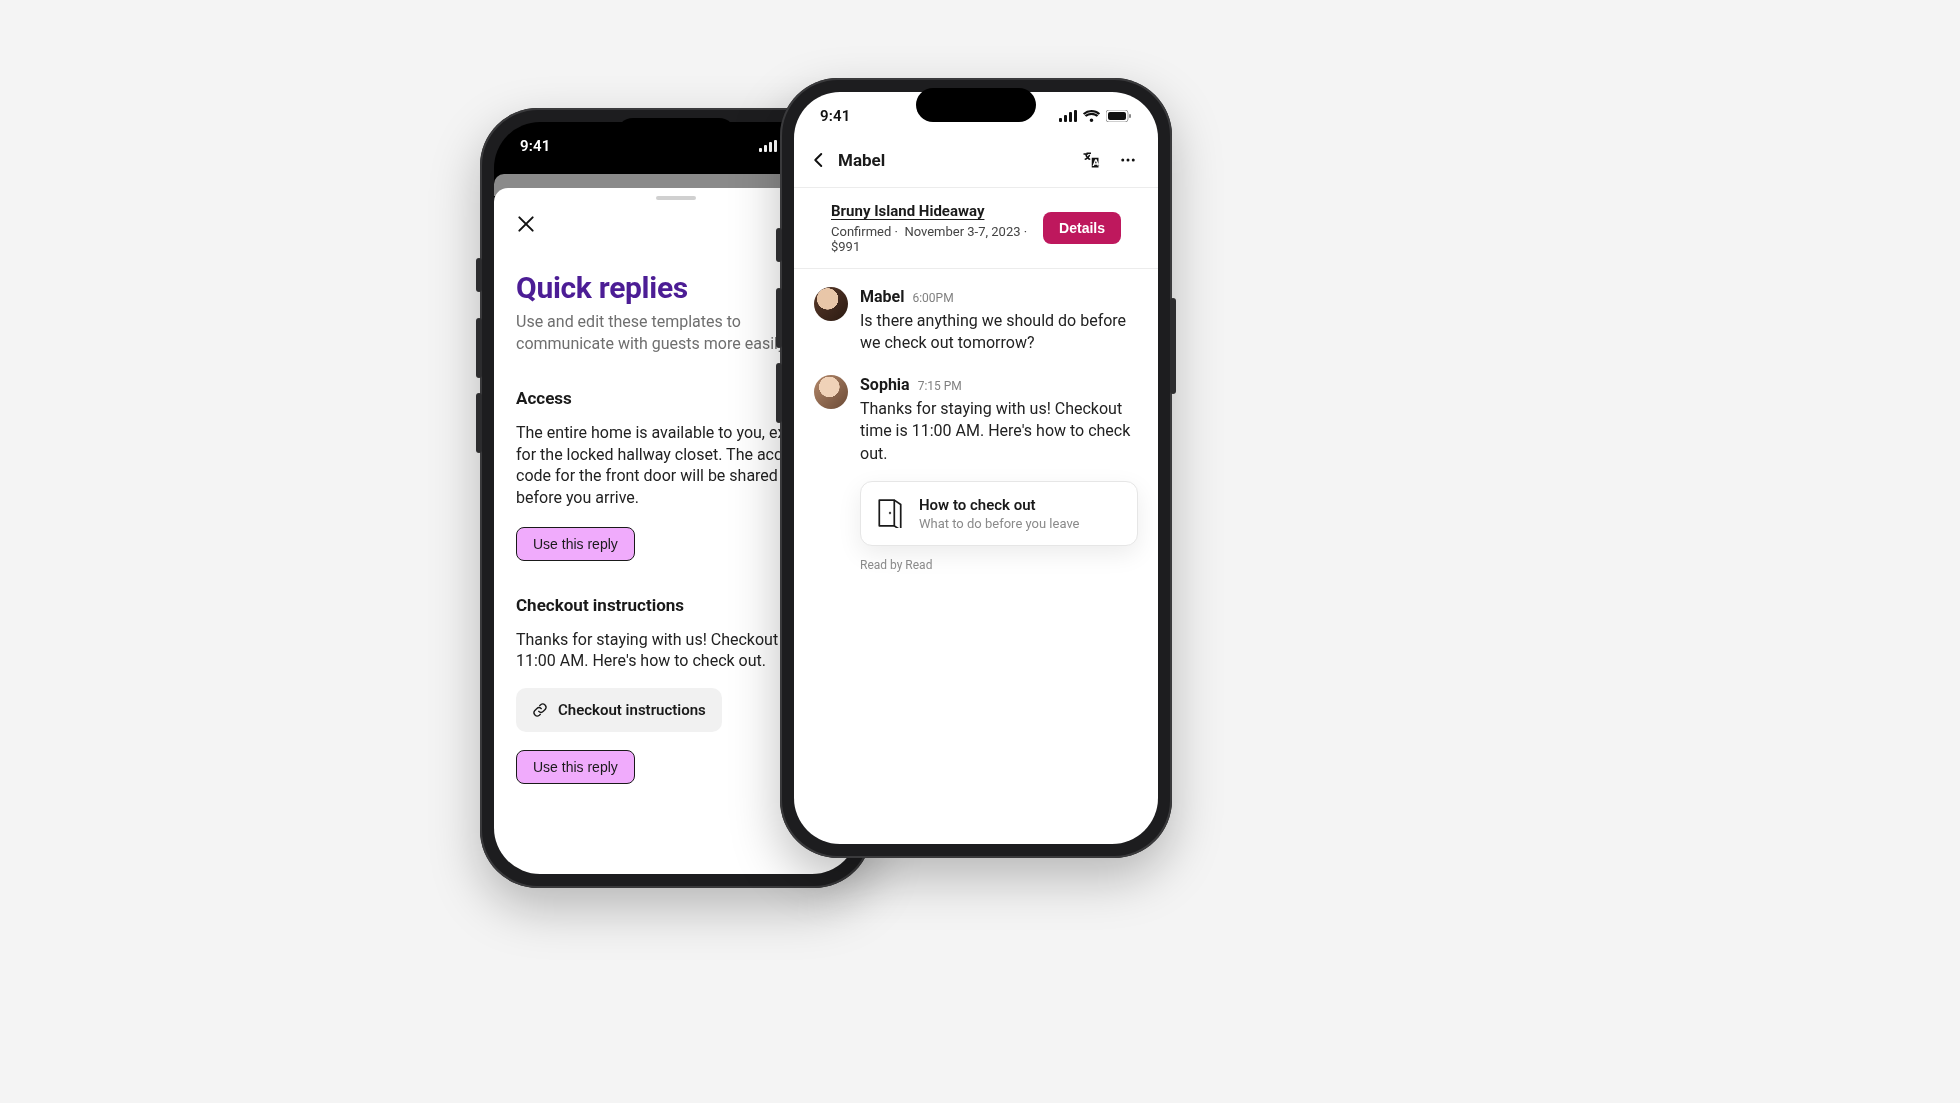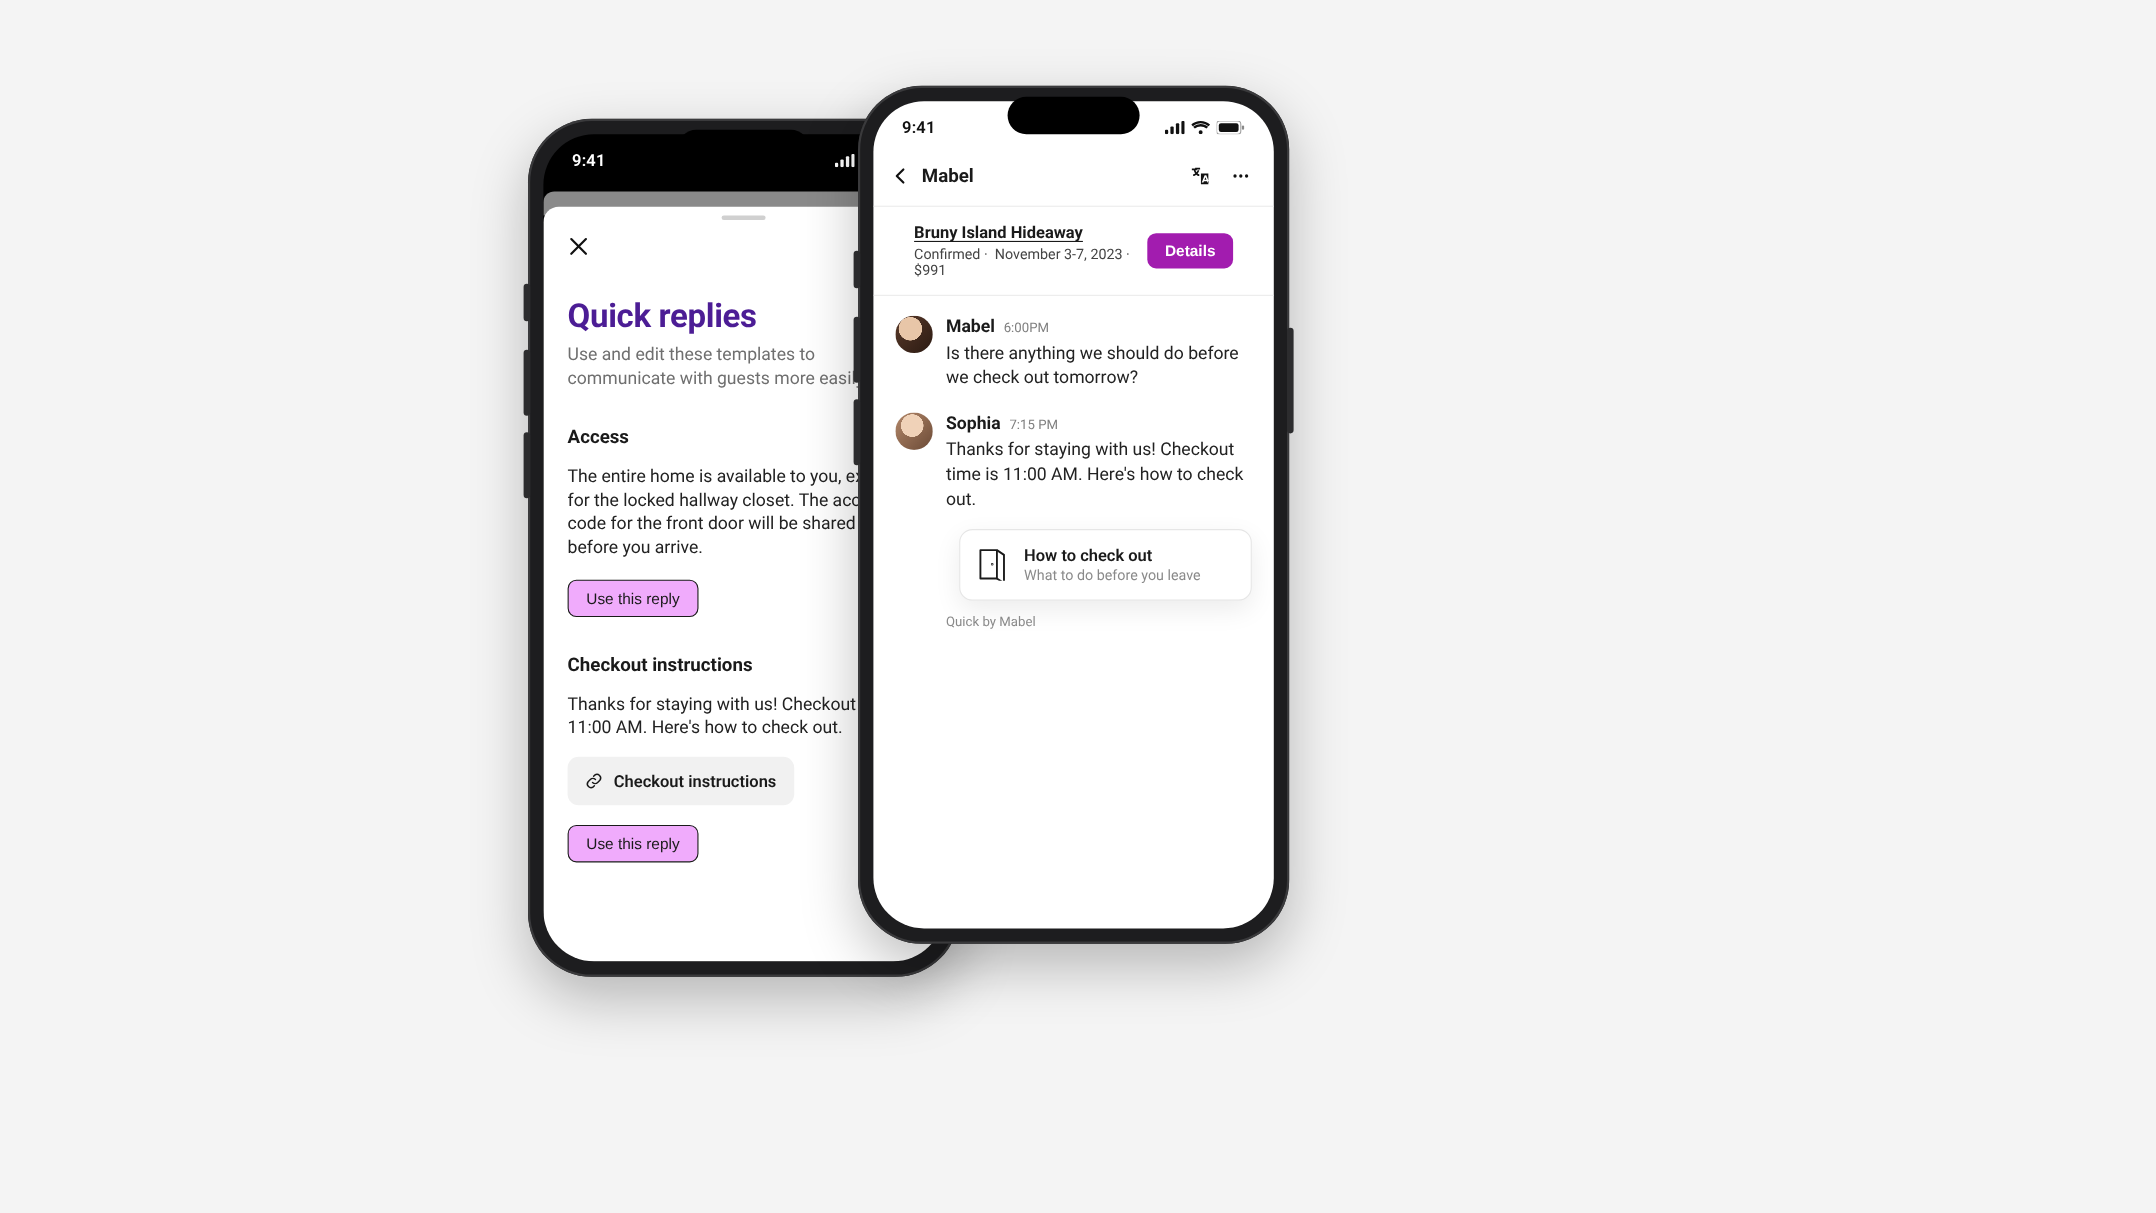--- a/index.html
+++ b/index.html
@@ -169,21 +169,21 @@
     border-bottom: 1px solid #ececec;
   }
   .listing-info { display: flex; flex-direction: column; gap: 4px; }
   .listing-title {
     font-size: 15px; font-weight: 700; color: #1a1a1a;
     text-decoration: underline; text-underline-offset: 3px;
     cursor: pointer;
   }
   .listing-meta { font-size: 13px; color: #444; }
   .btn-pill {
-    background: #a21caf; color: #fff;
+    background: #be185d; color: #fff;
     border: none; border-radius: 8px;
     height: 32px; padding: 0 16px;
     font-size: 14px; font-weight: 600;
     cursor: pointer;
   }
 
   .thread { flex: 1 1 auto; padding: 18px 20px 0 20px; overflow: hidden; }
   .msg { display: flex; gap: 12px; }
   .msg + .msg { margin-top: 20px; }
   .avatar {
@@ -192,21 +192,21 @@
     background: #ccc;
     background-size: cover; background-position: center;
   }
   .msg-body { flex: 1 1 auto; min-width: 0; }
   .msg-head { display: flex; align-items: baseline; gap: 8px; }
   .msg-name { font-size: 16px; font-weight: 700; color: #1a1a1a; }
   .msg-time { font-size: 12px; color: #808080; }
   .msg-text { margin-top: 4px; font-size: 16px; line-height: 1.4; color: #222; }
 
   .checkout-card {
-    margin-top: 16px; margin-left: 12px;
+    margin-top: 16px; margin-left: 0;
     display: flex; align-items: center; gap: 16px;
     padding: 14px 16px;
     border: 1px solid #e6e6e6; border-radius: 12px;
     background: #fff;
     box-shadow: 0 8px 24px rgba(0,0,0,.08);
     cursor: pointer;
   }
   .door-icon { width: 26px; height: 30px; color: #1a1a1a; }
   .checkout-card-text { display: flex; flex-direction: column; gap: 2px; }
   .checkout-card-title { font-size: 15px; font-weight: 600; color: #1a1a1a; }
@@ -390,20 +390,20 @@
                     <path d="M16 2l6 4v24l-6-4"></path>
                     <circle cx="12" cy="14" r=".3" fill="#1a1a1a"></circle>
                   </g>
                 </svg>
               <div class="checkout-card-text">
                 <span class="checkout-card-title">How to check out</span>
                 <span class="checkout-card-sub">What to do before you leave</span>
               </div>
             </div>
 
-            <div class="read-receipt">Quick by Mabel</div>
+            <div class="read-receipt">Read by Read</div>
           </div>
         </div>
       </div>
     </div>
   </div>
 
 </div>
 
 </body></html>

